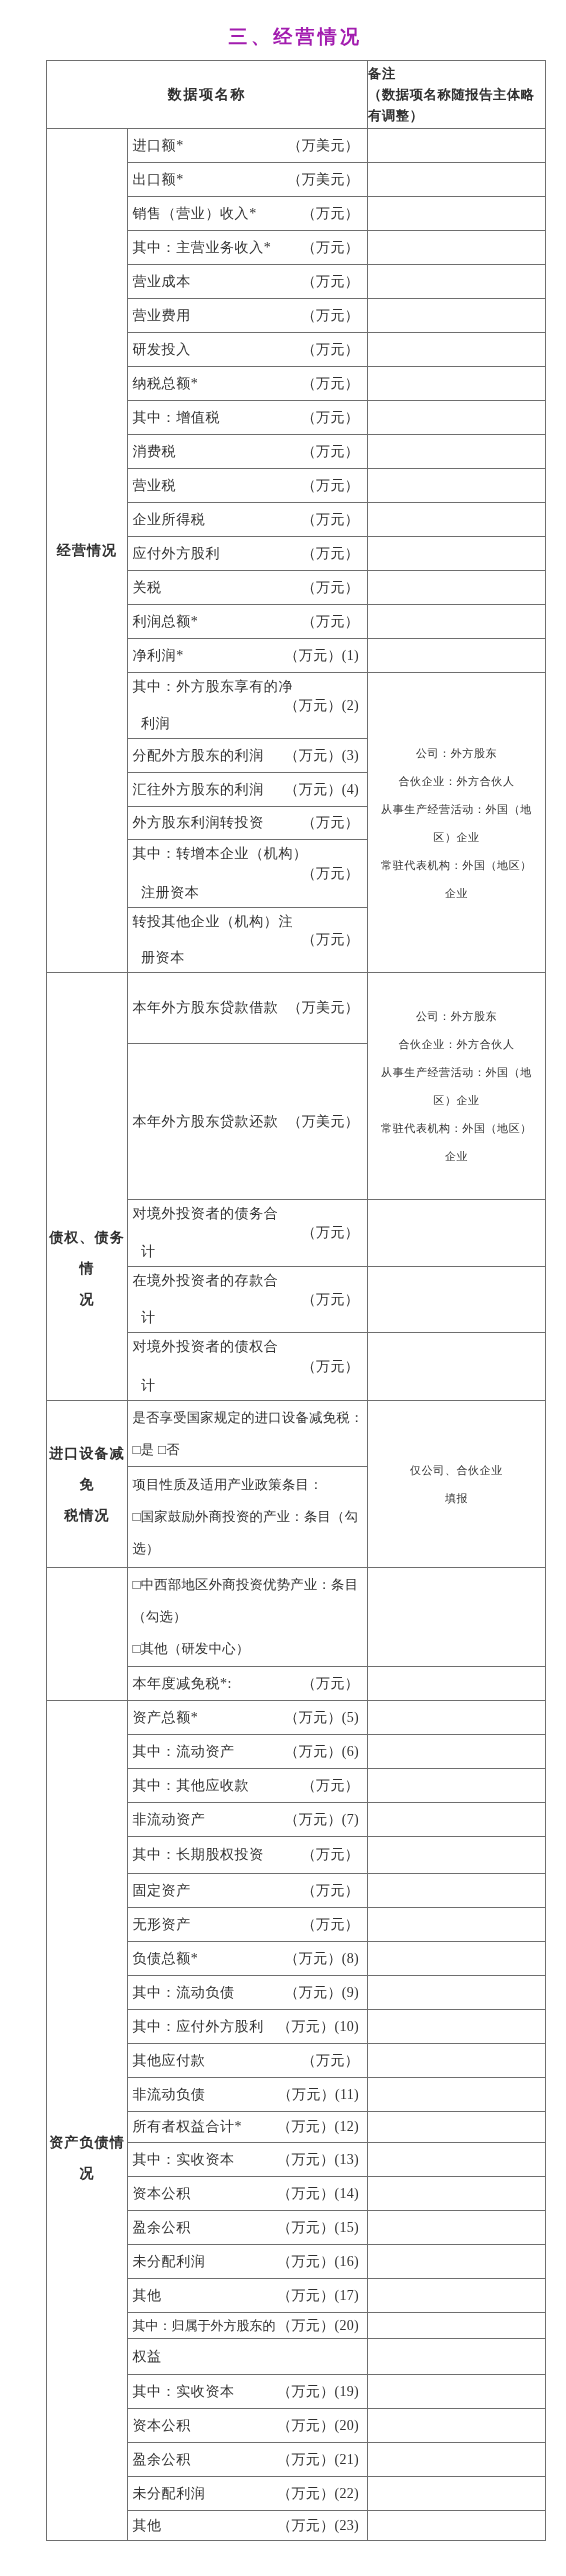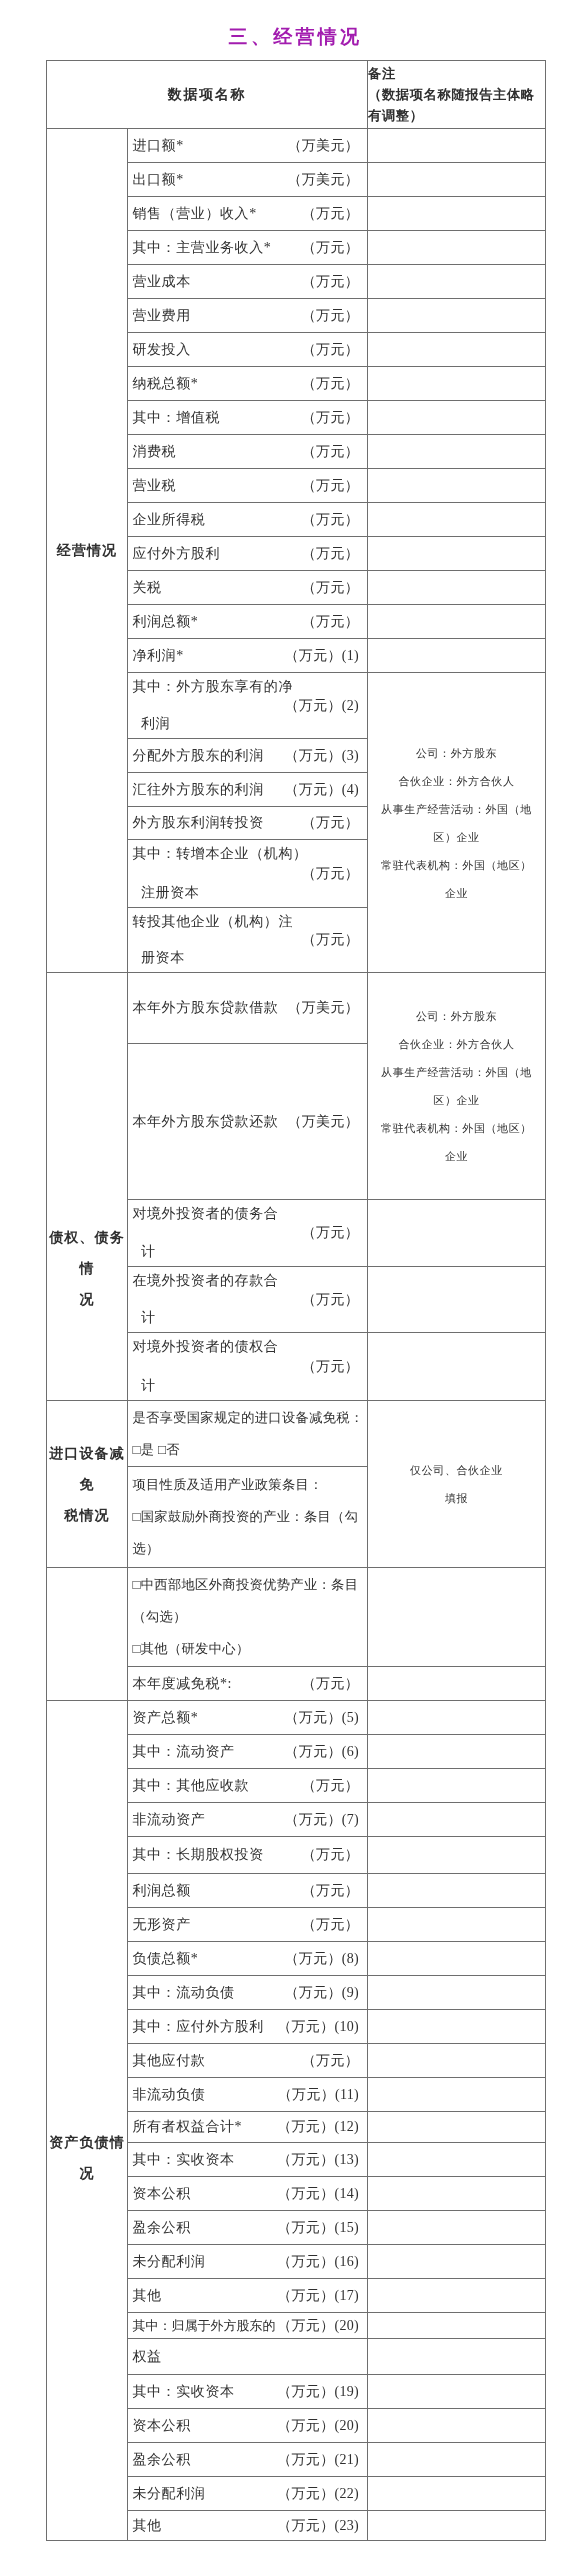--- a/index.html
+++ b/index.html
@@ -328,21 +328,21 @@
       </tr>
   <tr style="height:37px">
         <td class="it">
           <span class="lb">其中：长期股权投资</span>
           <span class="un">（万元）</span>
         </td>
         <td class="rm"></td>
       </tr>
   <tr style="height:34px">
         <td class="it">
-          <span class="lb">利润总额</span>
+          <span class="lb">固定资产</span>
           <span class="un">（万元）</span>
         </td>
         <td class="rm"></td>
       </tr>
   <tr style="height:34px">
         <td class="it">
           <span class="lb">无形资产</span>
           <span class="un">（万元）</span>
         </td>
         <td class="rm"></td>

